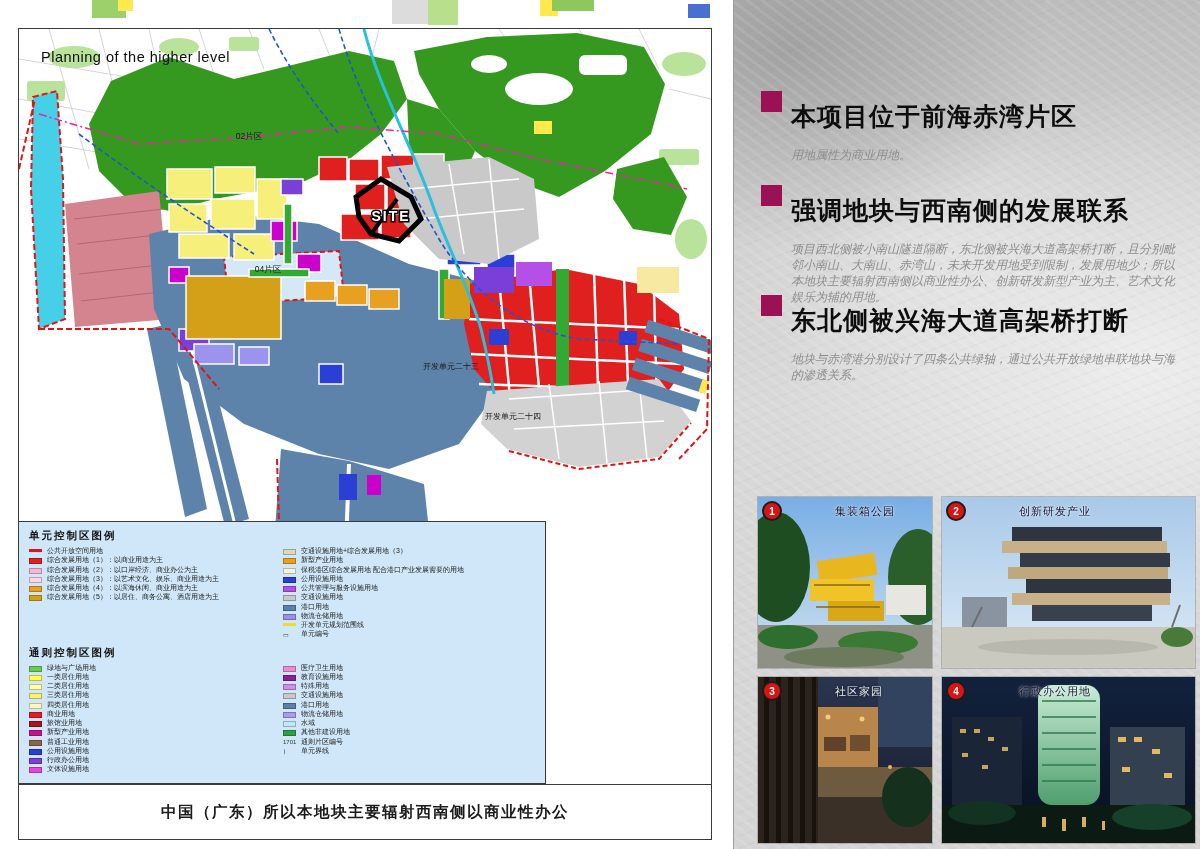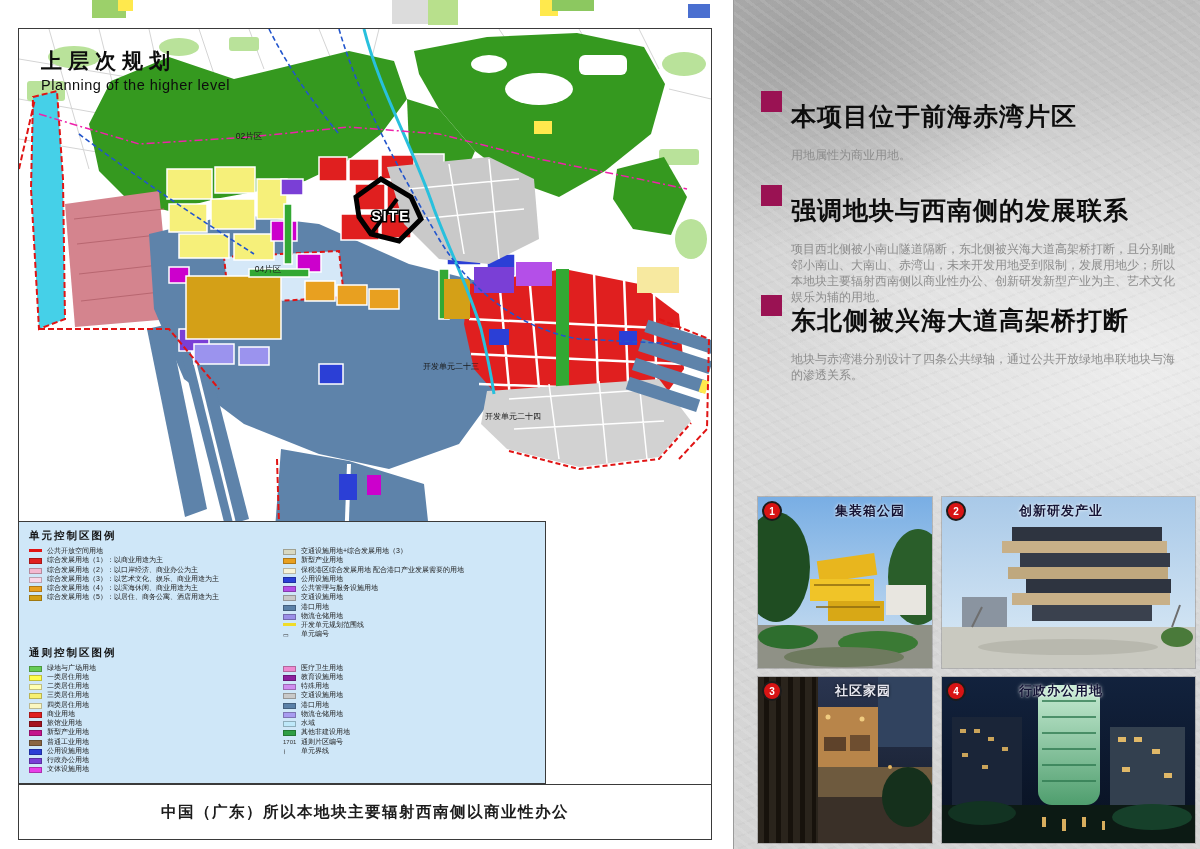--- a/index.html
+++ b/index.html
@@ -36,33 +36,33 @@
       radial-gradient(ellipse 520px 380px at 88% 42%, rgba(255,255,255,.55), transparent 72%),
       radial-gradient(ellipse 300px 200px at 40% 30%, rgba(255,255,255,.25), transparent 70%),
       linear-gradient(180deg,#bcbcbc 0%,#cccccc 18%,#d9d9d9 48%,#d4d4d4 100%);
   }
   .side-panel::before{content:"";position:absolute;inset:0;opacity:.18;
     background:repeating-linear-gradient(37deg,rgba(255,255,255,.5) 0 3px,transparent 3px 9px),
                repeating-linear-gradient(-21deg,rgba(120,120,120,.25) 0 2px,transparent 2px 11px);}
   .sec{position:absolute;left:27px;right:24px;}
   .bullet{position:absolute;left:0;top:3px;width:21px;height:21px;}
   .sec h2{margin:12px 0 0 30px;font-size:25px;font-weight:bold;color:#0d0d0d;letter-spacing:1px;white-space:nowrap;}
-  .sec .body{margin:14px 0 0 30px;font-size:12px;line-height:16px;color:#8d8d8d;}
+  .sec .body{margin:14px 0 0 30px;font-size:12px;line-height:16px;color:#8d8d8d;font-style:italic;}
   .s1{top:88px;} .s2{top:182px;} .s3{top:292px;}
 
   
   .photo{position:absolute;overflow:hidden;outline:1px solid rgba(0,0,0,.18);}
   .p1{left:24px;top:497px;width:174px;height:171px;}
   .p2{left:208px;top:497px;width:253px;height:171px;}
   .p3{left:24px;top:677px;width:174px;height:166px;}
   .p4{left:208px;top:677px;width:253px;height:166px;}
   .photo svg{position:absolute;inset:0;width:100%;height:100%;}
   .chip{position:absolute;left:4px;top:4px;display:flex;align-items:center;gap:5px;}
   .num{width:16px;height:16px;border-radius:50%;background:#d81414;border:2px solid #1c1c1c;color:#fff;font-size:10px;font-weight:bold;display:flex;align-items:center;justify-content:center;box-sizing:content-box;}
-  .plabel{font-size:13px;font-weight:bold;color:#141436;text-shadow:0 0 2px rgba(255,255,255,.85),0 0 4px rgba(255,255,255,.5);letter-spacing:1px;padding-left:48px;}
+  .plabel{font-size:11px;font-weight:normal;color:#141436;text-shadow:0 0 2px rgba(255,255,255,.85),0 0 4px rgba(255,255,255,.5);letter-spacing:1px;padding-left:48px;}
 </style>
 </head>
 <body>
 
 <div class="page">
 
   <div class="scrap" style="left:92px;top:0;width:34px;height:18px;background:#9cd06a"></div>
   <div class="scrap" style="left:118px;top:0;width:15px;height:11px;background:#ffe94d"></div>
   <div class="scrap" style="left:392px;top:0;width:62px;height:24px;background:#dcdcdc"></div>
   <div class="scrap" style="left:428px;top:0;width:30px;height:25px;background:#b8e08c"></div>
@@ -208,21 +208,20 @@
         <text x="372" y="192" text-anchor="middle" font-size="14" font-weight="bold" fill="#ffffff" stroke="#000000" stroke-width="3" paint-order="stroke" letter-spacing="2">SITE</text>
       </g>
 
       <text x="230" y="110" text-anchor="middle" font-size="8.5" fill="#1a1a1a">02片区</text>
       <text x="249" y="243" text-anchor="middle" font-size="8.5" fill="#1a1a1a">04片区</text>
       <text x="432" y="340" text-anchor="middle" font-size="8" fill="#1a1a1a">开发单元二十三</text>
       <text x="494" y="390" text-anchor="middle" font-size="8" fill="#1a1a1a">开发单元二十四</text>
     </svg>
 
     <div class="map-title">
-      <div class="zh">上层次规划</div>
       <div class="en">Planning of the higher level</div>
     </div>
 
     <div class="legend">
       <h4>单元控制区图例</h4>
       <div class="cols">
         <div class="col">
             <div class="li">
               <span class="sw" style="height: 2.5px; border: none; background: rgb(224, 20, 20);"></span>
               <span class="lt">公共开放空间用地</span>

